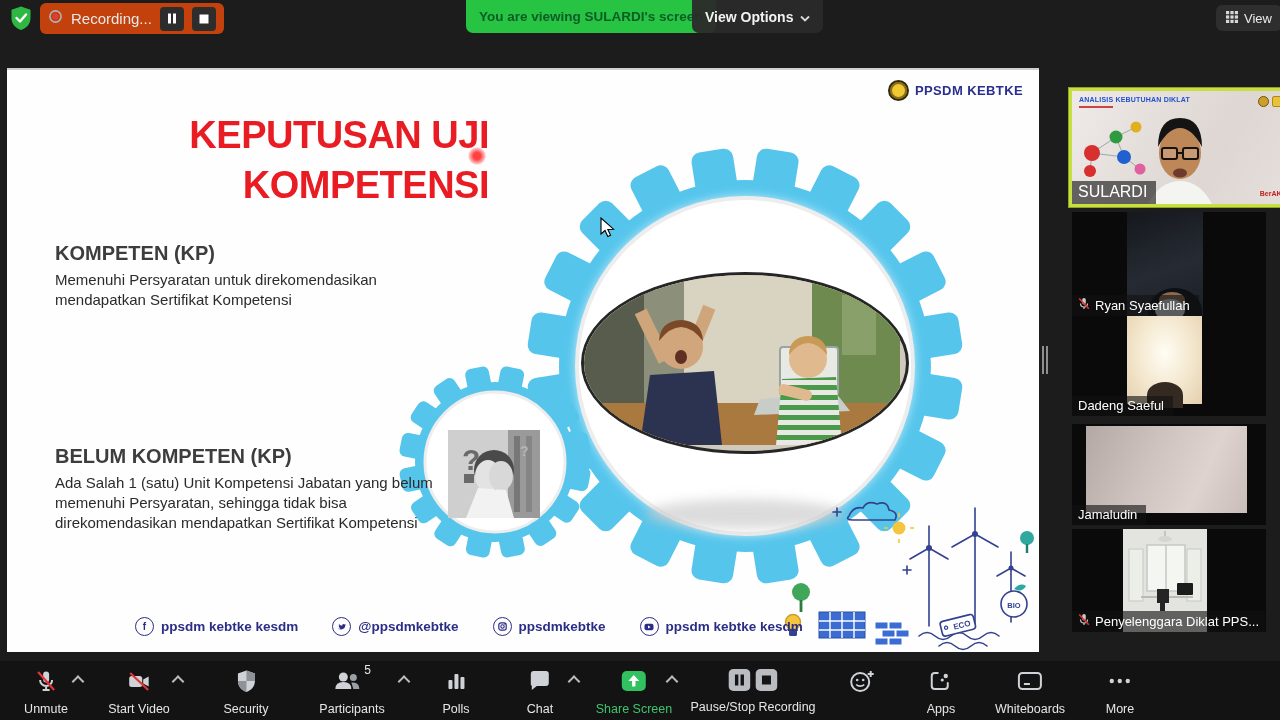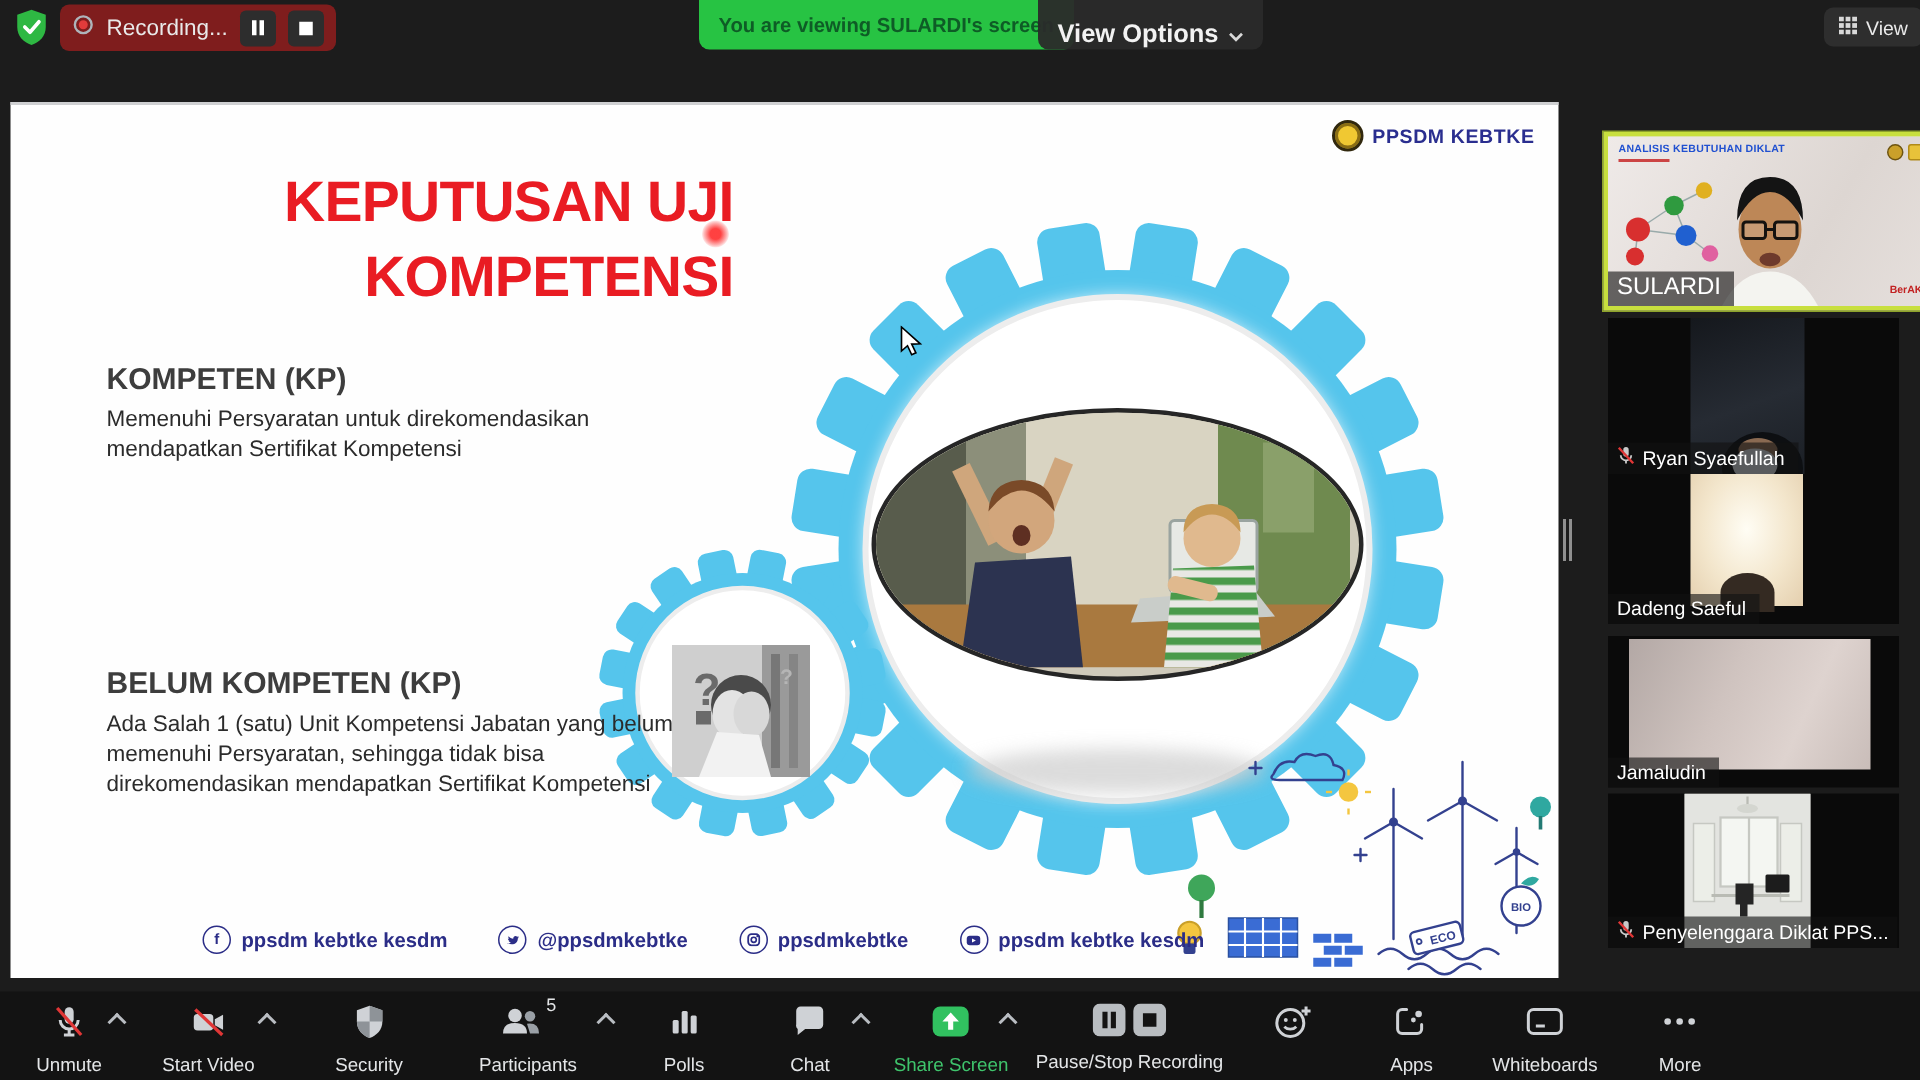--- a/index.html
+++ b/index.html
@@ -1,37 +1,37 @@
 <!DOCTYPE html>
 <html><head>
 <meta charset="utf-8">
 <style>
   html,body{margin:0;padding:0;background:#000;}
   .screen{position:relative;width:1280px;height:720px;background:#1c1c1c;overflow:hidden;
           font-family:"Liberation Sans",sans-serif;-webkit-font-smoothing:antialiased;}
   .abs{position:absolute;}
 
   
-  .rec-pill{position:absolute;left:40px;top:3px;height:31px;background:#7f1d1d;border-radius:6px;
+  .rec-pill{position:absolute;left:40px;top:3px;height:31px;background:#c2410c;border-radius:6px;
             display:flex;align-items:center;gap:8px;padding:0 8px;}
   .rec-text{color:#e9e9e9;font-size:15px;}
   .mini-btn{width:24px;height:24px;background:#2d2d2d;border-radius:4px;display:flex;align-items:center;justify-content:center;}
   .banner{position:absolute;left:466px;top:0;height:33px;background:#27c343;border-radius:0 0 7px 7px;
           display:flex;align-items:center;padding:0 13px;color:#0e5c26;font-weight:bold;font-size:13.5px;}
   .view-opts{position:absolute;left:692px;top:0;height:33px;background:rgba(42,42,42,.95);border-radius:0 0 7px 7px;
-          display:flex;align-items:flex-end;gap:7px;padding:0 13px;color:#f2f2f2;font-weight:bold;font-size:17px;}
+          display:flex;align-items:center;gap:7px;padding:0 13px;color:#f2f2f2;font-weight:bold;font-size:14px;}
   .view-btn{position:absolute;left:1216px;top:5px;height:26px;background:#2e2e2e;border-radius:6px;
           display:flex;align-items:center;gap:6px;padding:0 10px;color:#eaeaea;font-size:13px;}
 
   
   .slide{position:absolute;left:7px;top:68px;width:1032px;height:582px;background:#fefefe;
          border-top:2px solid #cfd0d2;overflow:hidden;}
   .slide-title{position:absolute;left:150px;top:40px;width:332px;text-align:right;z-index:6;
          color:#e91c23;font-size:38px;font-weight:bold;line-height:1.32;letter-spacing:-0.5px;}
-  .sec{position:absolute;left:64px;z-index:6;}
+  .sec{position:absolute;left:48px;z-index:6;}
   .sec-h{font-size:20px;font-weight:bold;color:#3d3d3d;margin:0 0 5px 0;}
   .sec-b{font-size:15px;font-weight:normal;color:#2b2b2b;line-height:1.33;margin:0;}
   .laser{position:absolute;left:461px;top:77px;width:18px;height:18px;z-index:7;border-radius:50%;
          background:radial-gradient(circle,rgba(255,55,55,.95) 0 28%,rgba(255,90,90,.45) 58%,rgba(255,120,120,0) 75%);}
   .logo-row{position:absolute;top:10px;right:16px;display:flex;align-items:center;gap:6px;z-index:6;}
   .logo-emblem{width:17px;height:17px;border-radius:50%;background:#f0c832;border:2px solid #31280e;
          box-shadow:inset 0 0 0 2px #8a6d14;}
   .logo-text{font-size:13px;font-weight:800;color:#2a2e8f;letter-spacing:.4px;}
   .oval-photo{position:absolute;left:574px;top:202px;width:322px;height:176px;border-radius:50%;
          border:3px solid #262626;overflow:hidden;z-index:4;background:#cfcabb;}

